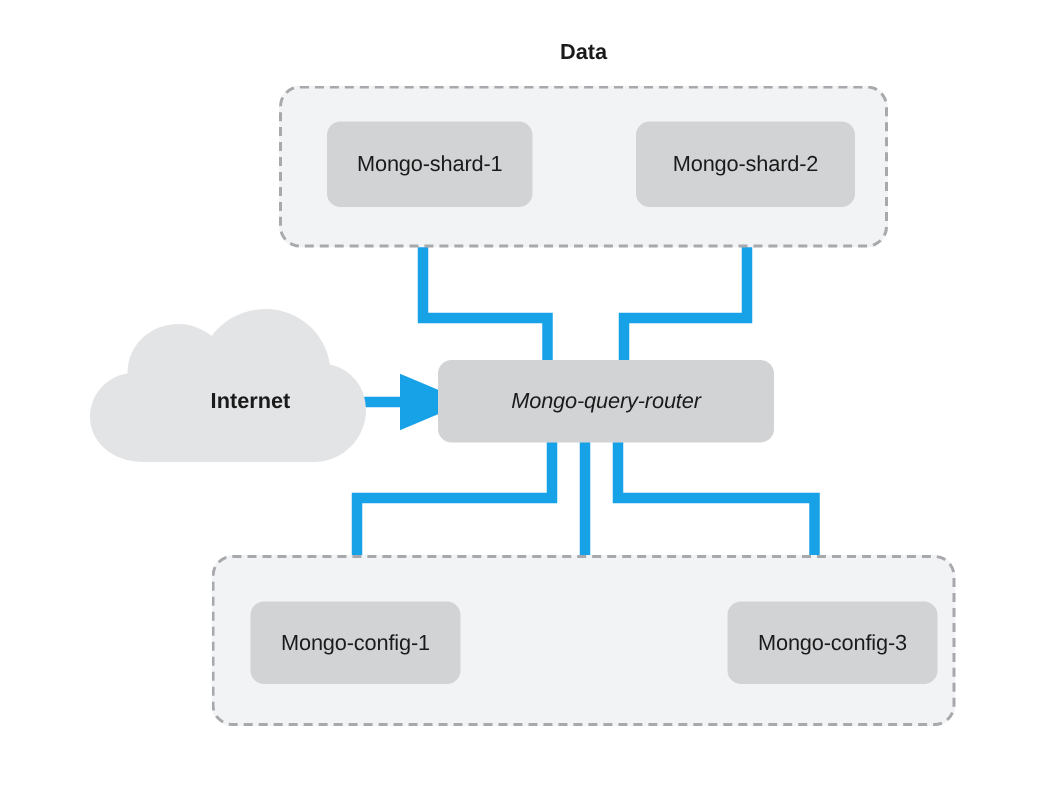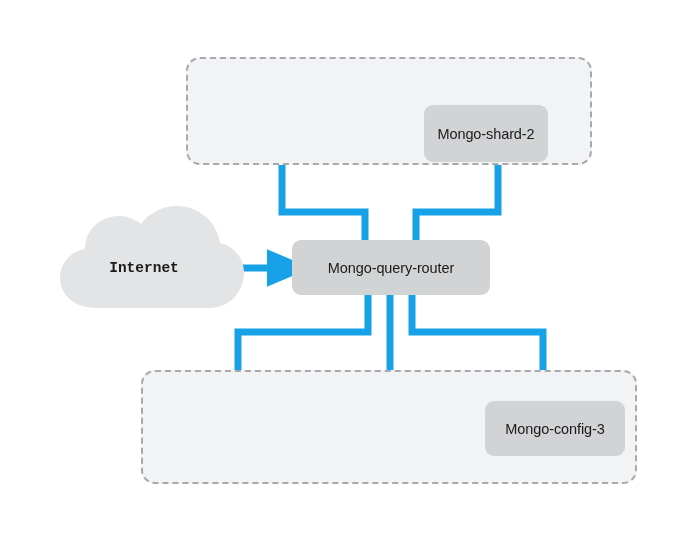--- a/index.html
+++ b/index.html
@@ -92,31 +92,38 @@
              C 74 308 60 294 60 278
              C 60 263 71 251 85 249
              C 85 230 100 216 119 216
              C 127 216 135 219 141 224
              C 149 213 162 206 177 206
              C 199 206 217 222 220 243
              C 234 246 244 258 244 273
              C 244 292 229 308 209 308
              Z" fill="#e3e4e6"></path>
   </svg>
-  <div class="cloud-label" style="left:89px; top:260px; width:110px;font-family:Liberation Mono, monospace;">Internet</div>
+  <div class="cloud-label" style="left:112px; top:260px; width:110px;">Internet</div>
 
   <div class="group-box" style="left:186px; top:57px; width:406px; height:108px;"></div>
+  <div class="group-label" style="left:186px; top:27px; width:406px;">Data</div>
 
-  <div class="node" style="left:424px; top:81px; width:124px; height:57px;margin-top:24px;">
+  <div class="node" style="left:218px; top:81px; width:137px; height:57px;">
+    <span>Mongo-shard-1</span>
+  </div>
+  <div class="node" style="left:424px; top:81px; width:146px; height:57px;">
     <span>Mongo-shard-2</span>
   </div>
 
-  <div class="node" style="left:292px; top:240px; width:198px; height:55px;">
+  <div class="node" style="left:292px; top:240px; width:224px; height:55px;font-style:italic;">
     <span>Mongo-query-router</span>
   </div>
 
   <div class="group-box" style="left:141px; top:370px; width:496px; height:114px;"></div>
 
+  <div class="node" style="left:167px; top:401px; width:140px; height:55px;">
+    <span>Mongo-config-1</span>
+  </div>
   <div class="node" style="left:473px; top:401px; width:140px; height:55px;margin-left:12px;">
     <span>Mongo-config-3</span>
   </div>
 
 </div>
 
 </body></html>

